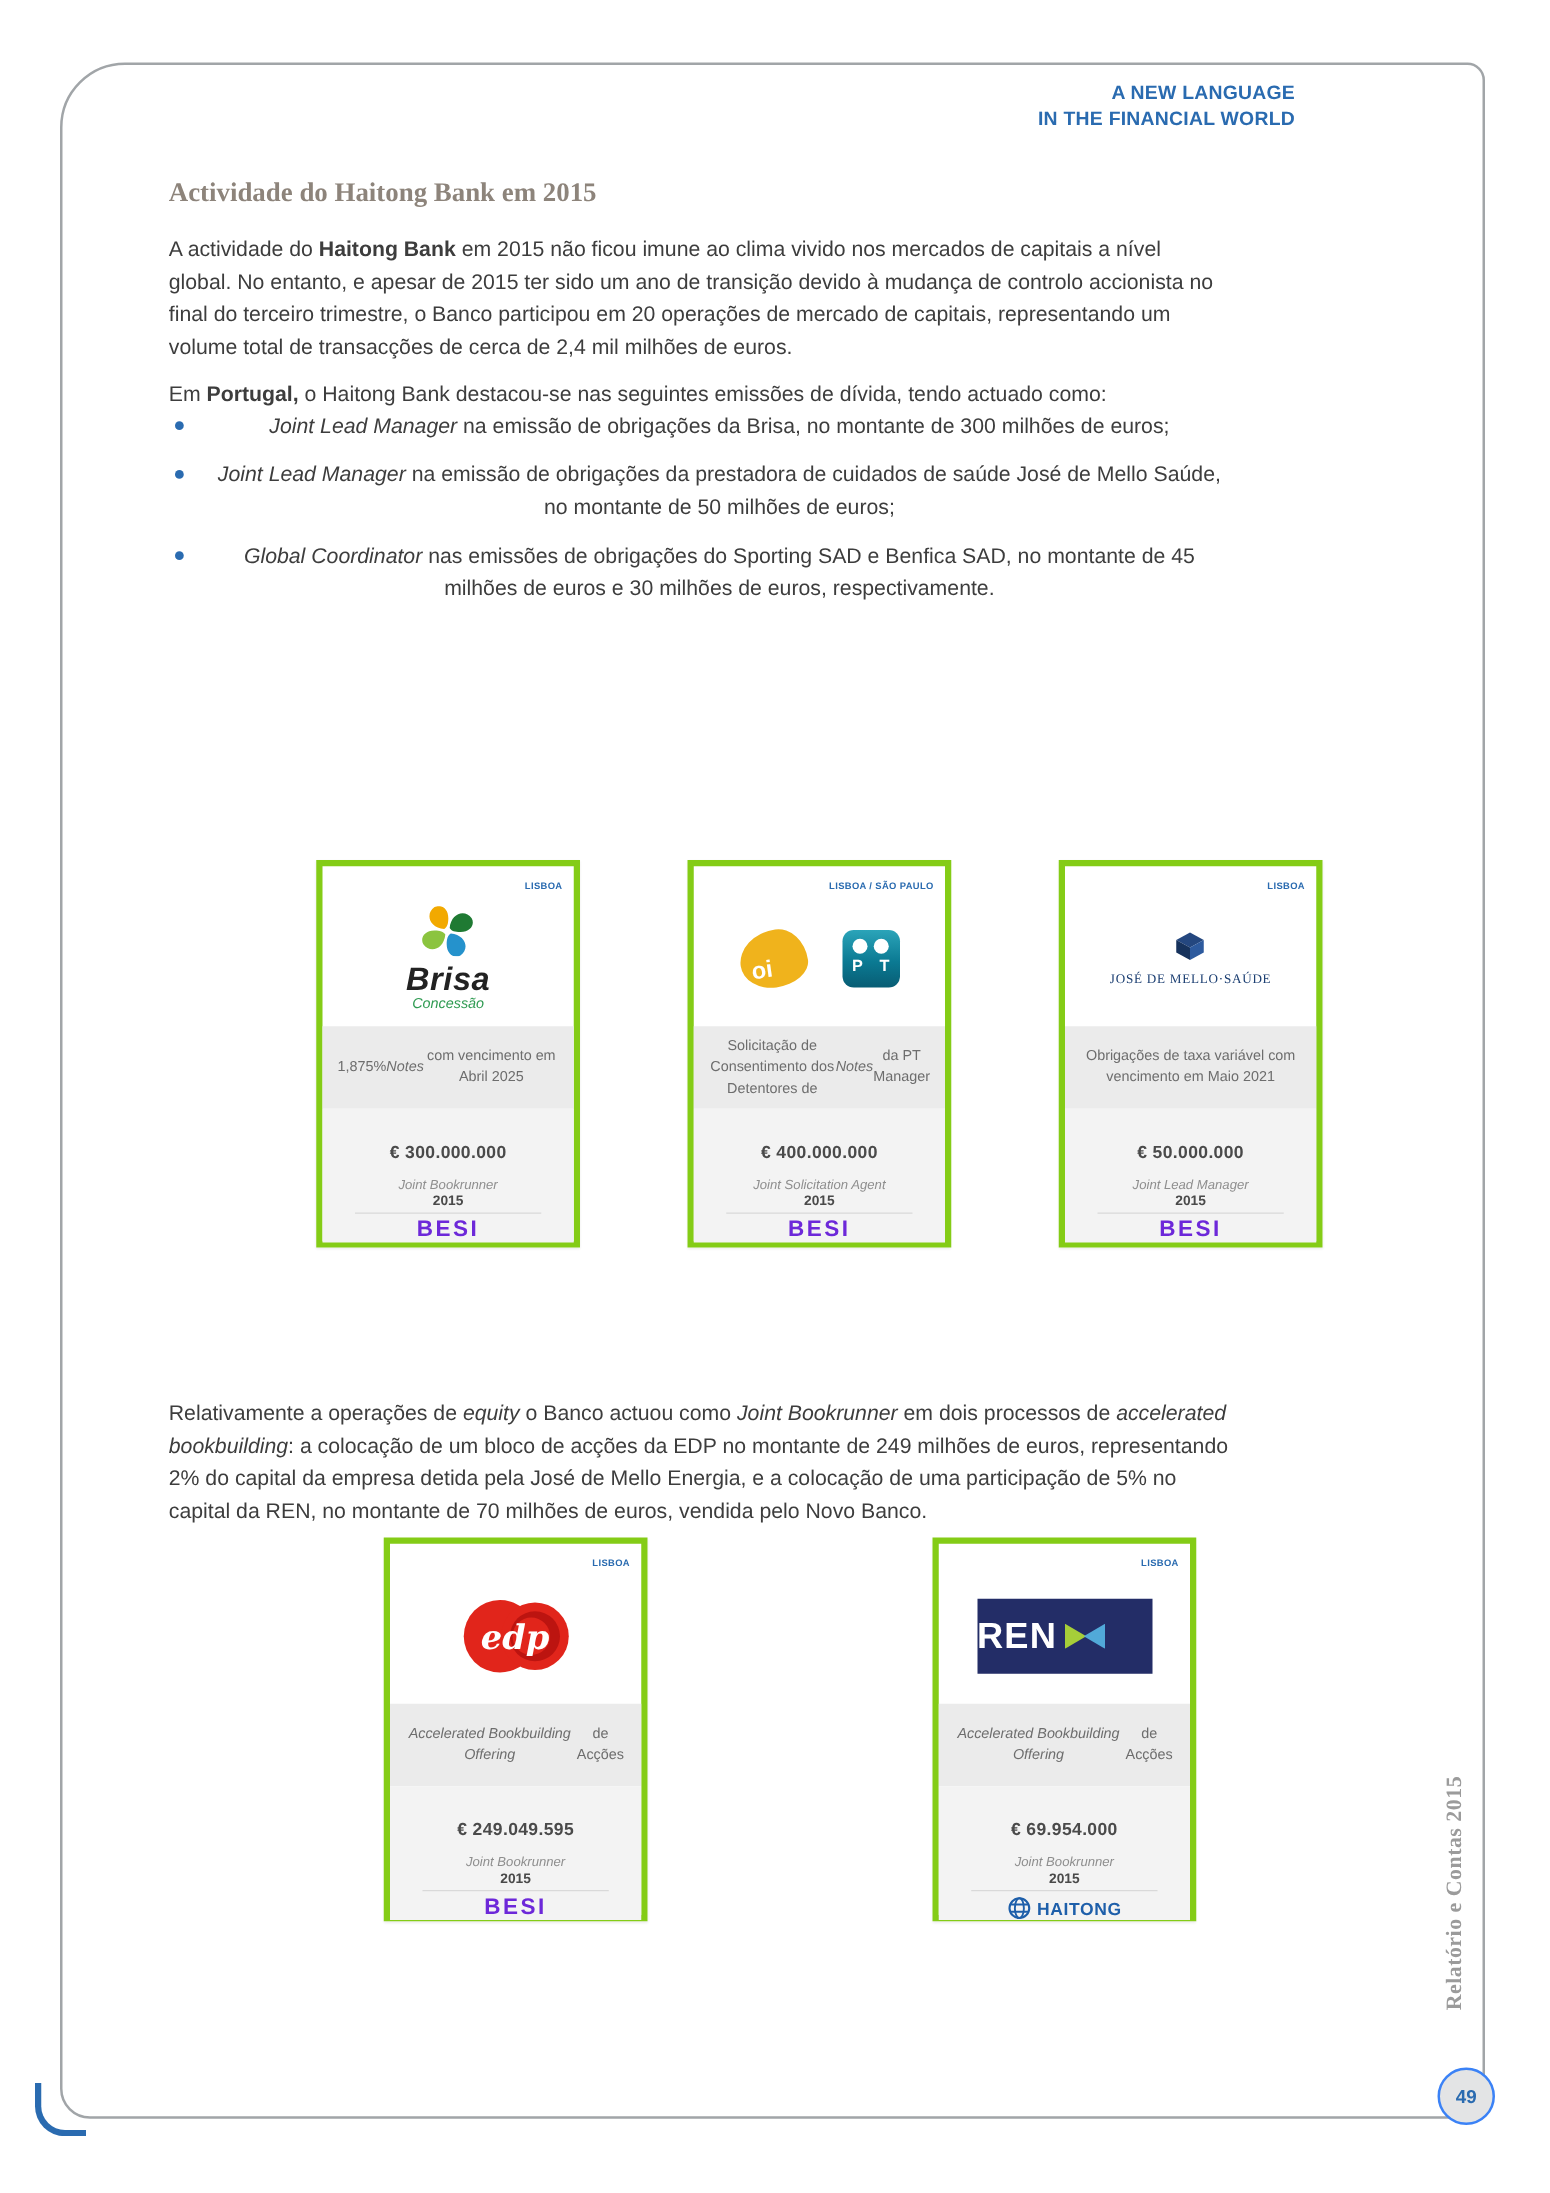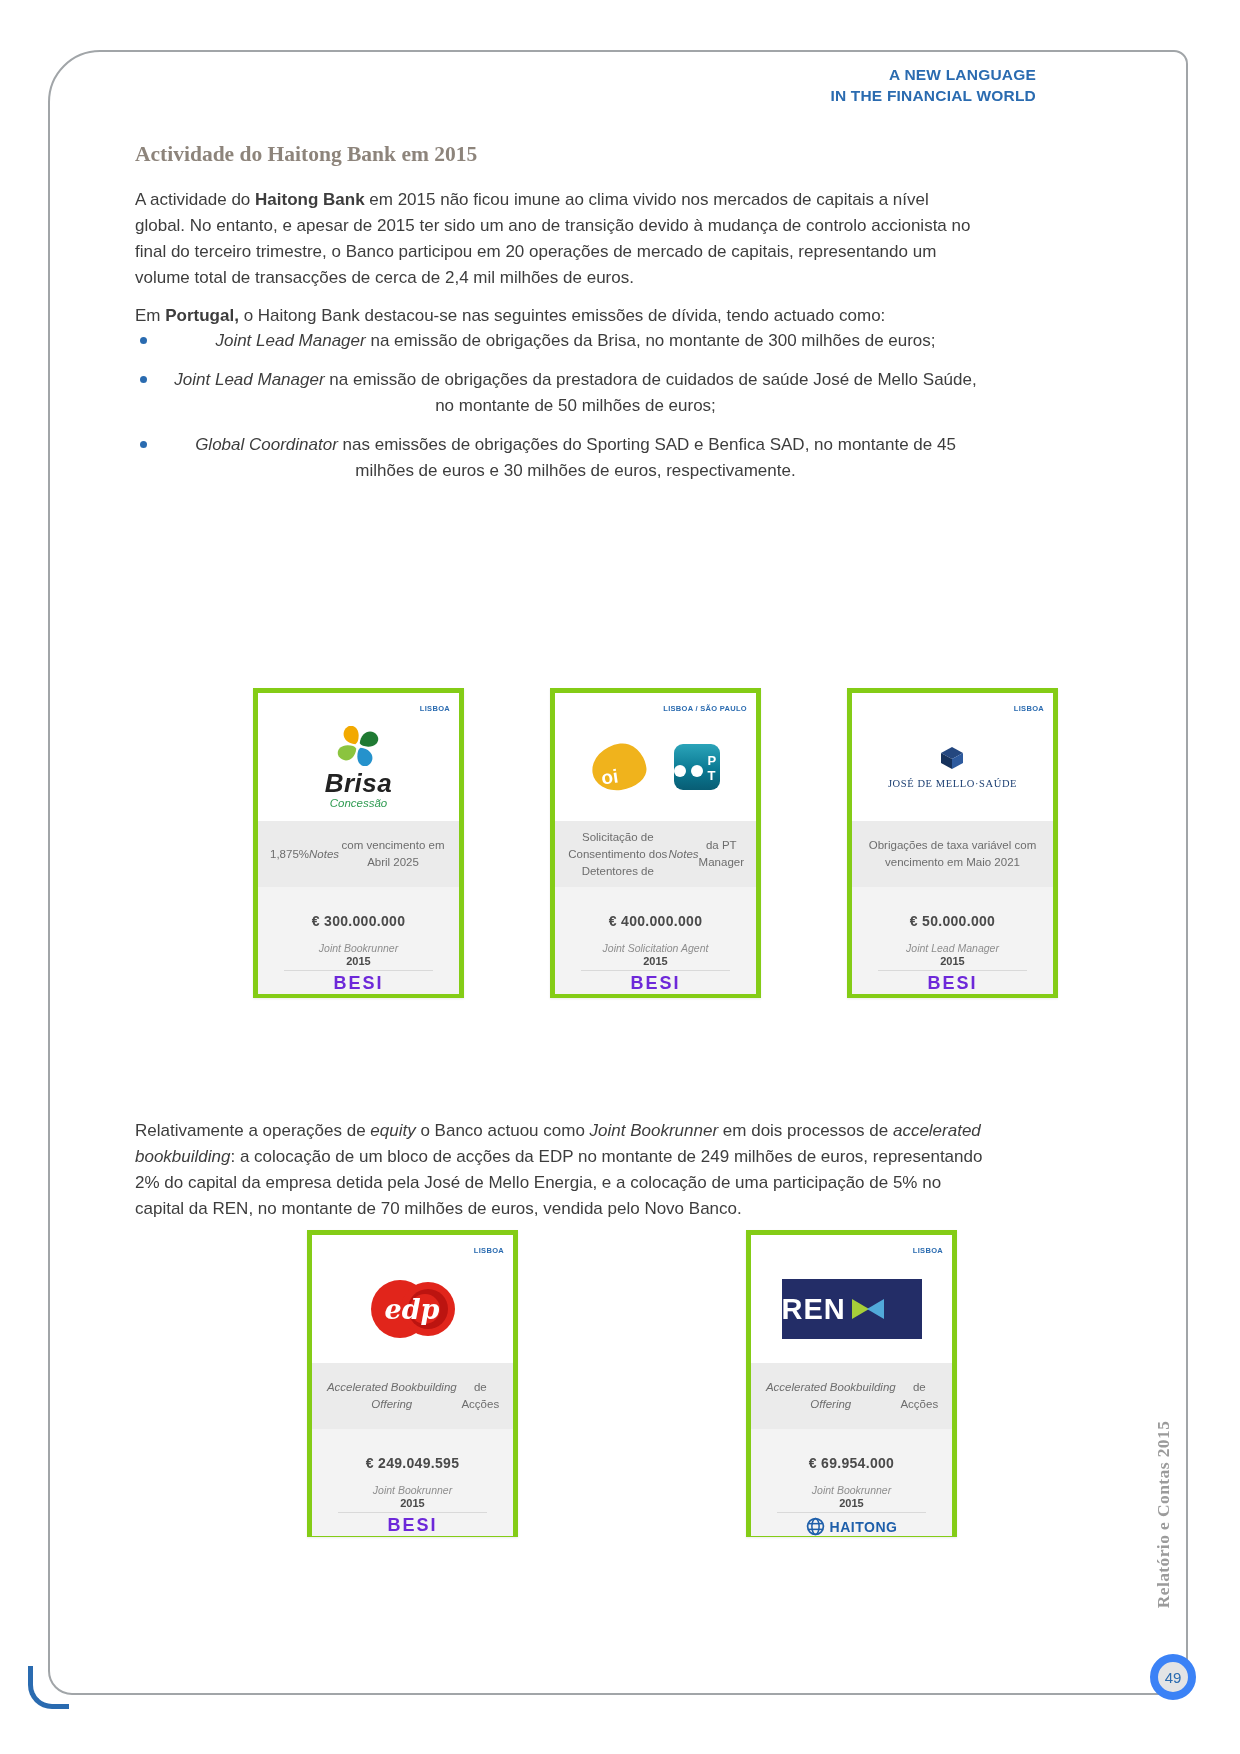--- a/index.html
+++ b/index.html
@@ -15,23 +15,23 @@
     position:absolute;left:48px;top:50px;width:1140px;height:1645px;
     border:2px solid #a1a5a8;border-radius:52px 14px 14px 24px;box-sizing:border-box;
   }
   .corner-accent{
     position:absolute;left:28px;top:1666px;width:36px;height:38px;
     border-left:5px solid #2a6bb0;border-bottom:5px solid #2a6bb0;
     border-bottom-left-radius:24px;
   }
   .page-badge{
     position:absolute;left:1150px;top:1654px;width:46px;height:46px;border-radius:50%;
-    background:#e3e4e5;border:8px solid #3b82f6;box-sizing:border-box;
+    background:#e3e4e5;border:2px solid #3b82f6;box-sizing:border-box;
     display:flex;align-items:center;justify-content:center;
-    color:#2a6bb0;font-weight:normal;font-size:15px;z-index:5;
+    color:#2a6bb0;font-weight:bold;font-size:15px;z-index:5;
   }
   .vtitle{
     position:absolute;left:1032px;top:1504px;width:262px;text-align:center;
     transform:rotate(-90deg);
     font-family:"Liberation Serif",serif;font-weight:bold;font-size:17.5px;
     color:#9b9b9b;letter-spacing:.4px;white-space:nowrap;
   }
 
   .header-tagline{
     position:absolute;left:600px;top:64px;width:436px;text-align:right;
@@ -90,21 +90,21 @@
   .brisa-sub{font-size:11.5px;color:#2f9b52;font-style:italic;margin-top:1px;}
   .oipt-wrap{display:flex;align-items:center;gap:28px;}
   .oi-blob{
     position:relative;width:54px;height:46px;background:#f0b31c;transform:rotate(-8deg);
     border-radius:58% 42% 52% 48% / 55% 60% 40% 45%;
   }
   .oi-blob span{position:absolute;left:8px;bottom:3px;color:#fff;font-weight:bold;font-size:19px;}
   .pt-tile{
     width:46px;height:46px;border-radius:9px;
     background:linear-gradient(180deg,#2ba4b9 0%,#0b7a93 55%,#085d74 100%);
-    display:flex;flex-direction:row;align-items:center;
+    display:flex;flex-direction:column;align-items:center;
   }
   .pt-dots{display:flex;gap:5px;margin-top:7px;}
   .pt-dots i{width:12px;height:12px;border-radius:50%;background:#fff;}
   .pt-letters{color:#fff;font-weight:bold;font-size:13px;letter-spacing:5px;margin:2px 0 0 5px;}
   .jms-wrap{text-align:center;}
   .jms-name{font-family:"Liberation Serif",serif;font-size:10.5px;color:#1c3f72;letter-spacing:.6px;margin-top:4px;}
   .ren-box{
     width:140px;height:60px;background:#232d67;display:flex;align-items:center;gap:6px;
   }
   .ren-word{color:#fff;font-weight:bold;font-size:29px;letter-spacing:1px;}

